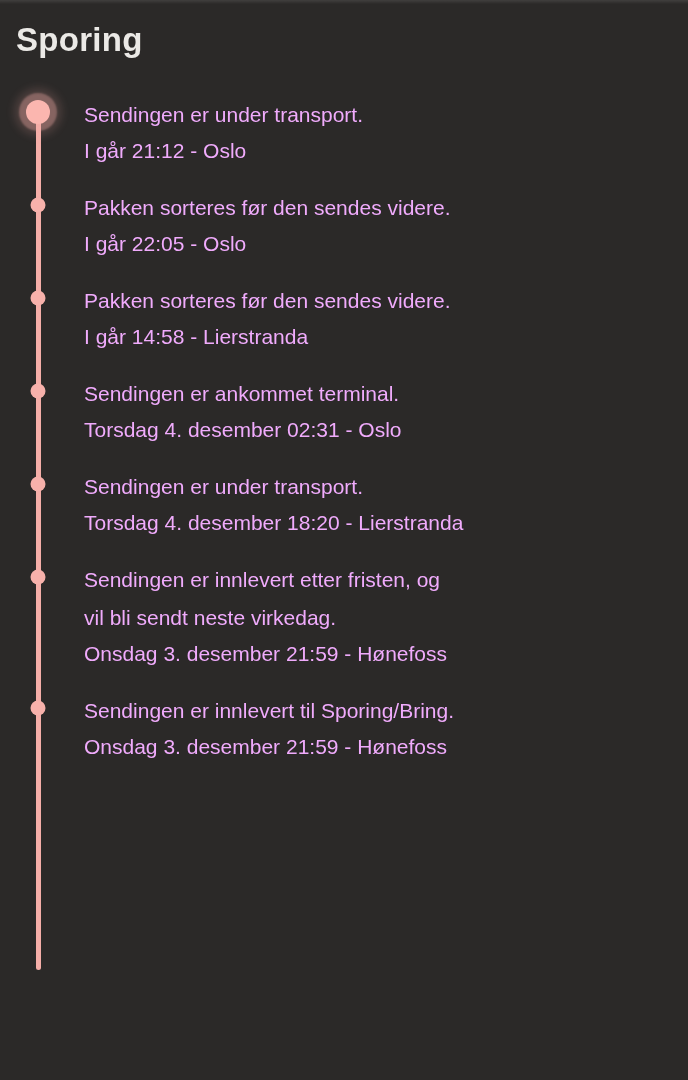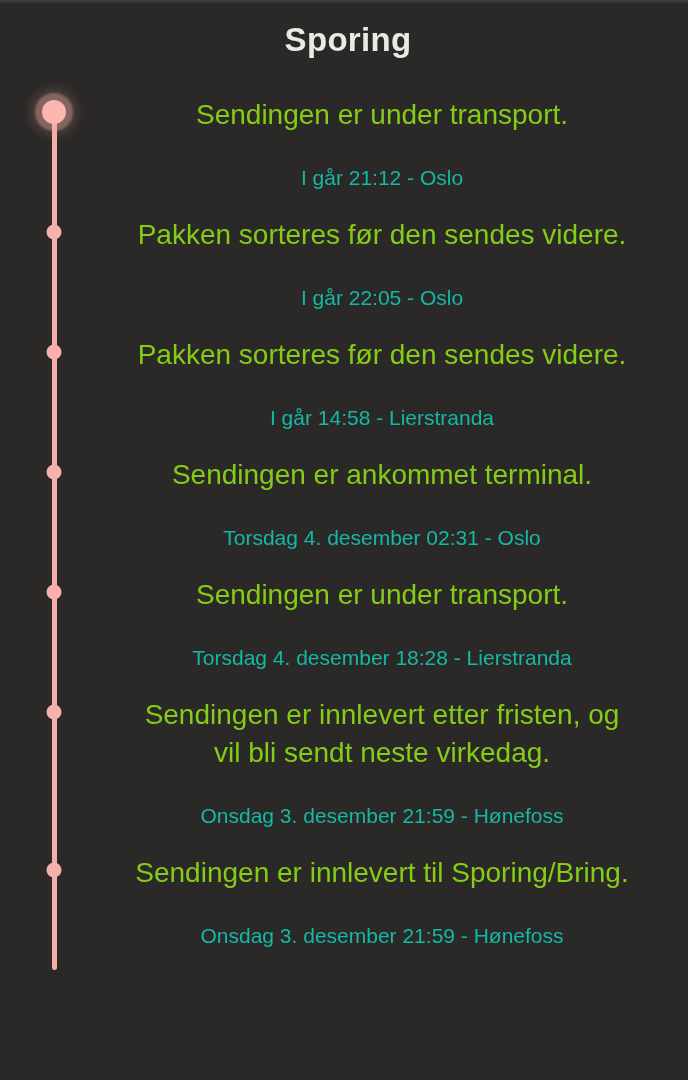--- a/index.html
+++ b/index.html
@@ -14,22 +14,21 @@
     font-family: "Liberation Sans", "DejaVu Sans", sans-serif;
     position: relative;
   }
   .top-edge {
     position: absolute;
     top: 0; left: 0;
     width: 100%; height: 4px;
     background: linear-gradient(to bottom, rgba(255,255,255,0.10), rgba(255,255,255,0));
   }
   .page {
-    padding: 18px 24px 0 32px;
-    text-align: center;
+    padding: 18px 24px 0 16px;
   }
   .page-title {
     font-size: 33px;
     line-height: 44px;
     font-weight: 700;
     color: #ebe9e6;
     letter-spacing: 0.3px;
     margin: 0 0 34px 0;
   }
   .timeline {
@@ -71,30 +70,29 @@
     height: 24px;
     background: #fbb6af;
     box-shadow: 0 0 2px 7px rgba(246, 176, 170, 0.35),
                 0 0 8px 12px rgba(246, 176, 170, 0.16);
   }
   .content {
     flex: 1;
     min-width: 0;
   }
   .event-title {
-    font-size: 28px;
+    font-size: 21px;
     line-height: 38px;
-    color: #84cc16;
+    color: #f0abfc;
     white-space: pre-line;
   }
   .event-meta {
     font-size: 21px;
     line-height: 34px;
-    color: #14b8a6;
-    margin-top: 27px;
+    color: #f0abfc;
   }
 </style>
 </head>
 <body>
 
 <div class="top-edge"></div>
 
 <div class="page">
   <h1 class="page-title">Sporing</h1>
 
@@ -140,21 +138,21 @@
       <div class="event-meta">Torsdag 4. desember 02:31 - Oslo</div>
     </div>
   </div>
 
   <div class="event">
     <div class="marker">
       <span class="dot"></span>
     </div>
     <div class="content">
       <div class="event-title">Sendingen er under transport.</div>
-      <div class="event-meta">Torsdag 4. desember 18:28 - Lierstranda</div>
+      <div class="event-meta">Torsdag 4. desember 18:20 - Lierstranda</div>
     </div>
   </div>
 
 
   <div class="event">
     <div class="marker">
       <span class="dot"></span>
     </div>
     <div class="content">
       <div class="event-title">Sendingen er innlevert etter fristen, og

